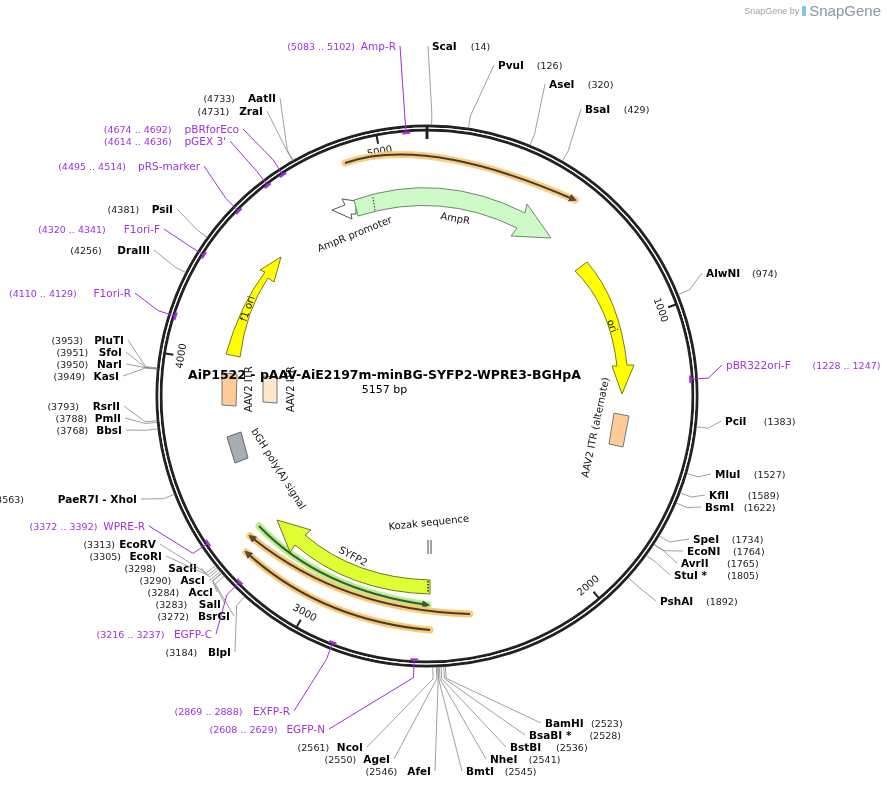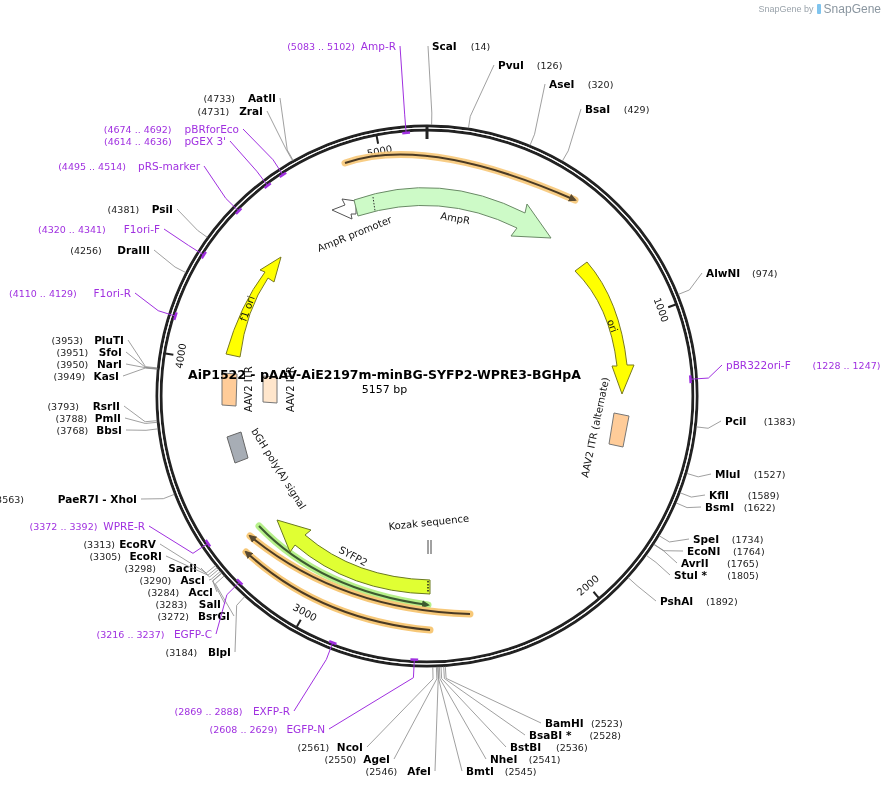--- a/index.html
+++ b/index.html
@@ -1,19 +1,19 @@
 <!DOCTYPE html>
 <html><head>
 <meta charset="utf-8">
 <style>
   html,body{margin:0;padding:0;background:#ffffff;}
   body{width:887px;height:792px;position:relative;overflow:hidden;font-family:"DejaVu Sans","Liberation Sans",sans-serif;}
   #map{position:absolute;left:0;top:0;}
   .credit{position:absolute;right:6px;top:2px;font-size:9px;color:#9aa3ab;font-family:"Liberation Sans",sans-serif;display:flex;align-items:center;gap:3px;}
-  .credit .brand{font-size:12px;color:#8a96a0;}
+  .credit .brand{font-size:15px;color:#8a96a0;}
   .credit .logo{display:inline-block;width:4px;height:10px;background:#7fc4ee;border-radius:1px;}
   .title-block{position:absolute;left:0;width:769px;top:367px;text-align:center;pointer-events:none;}
   .title-block .name{font-size:12.5px;font-weight:bold;color:#000;}
   .title-block .len{font-size:11px;color:#000;margin-top:1px;}
   text{font-family:"DejaVu Sans","Liberation Sans",sans-serif;}
   .site-name{font-size:10.5px;font-weight:bold;fill:#000;}
   .site-pos{font-size:9.5px;fill:#222;}
   .primer-name{font-size:10.5px;fill:#a030e0;}
   .primer-pos{font-size:9.5px;fill:#a030e0;}
   .feat-label{font-size:10px;fill:#111;}

